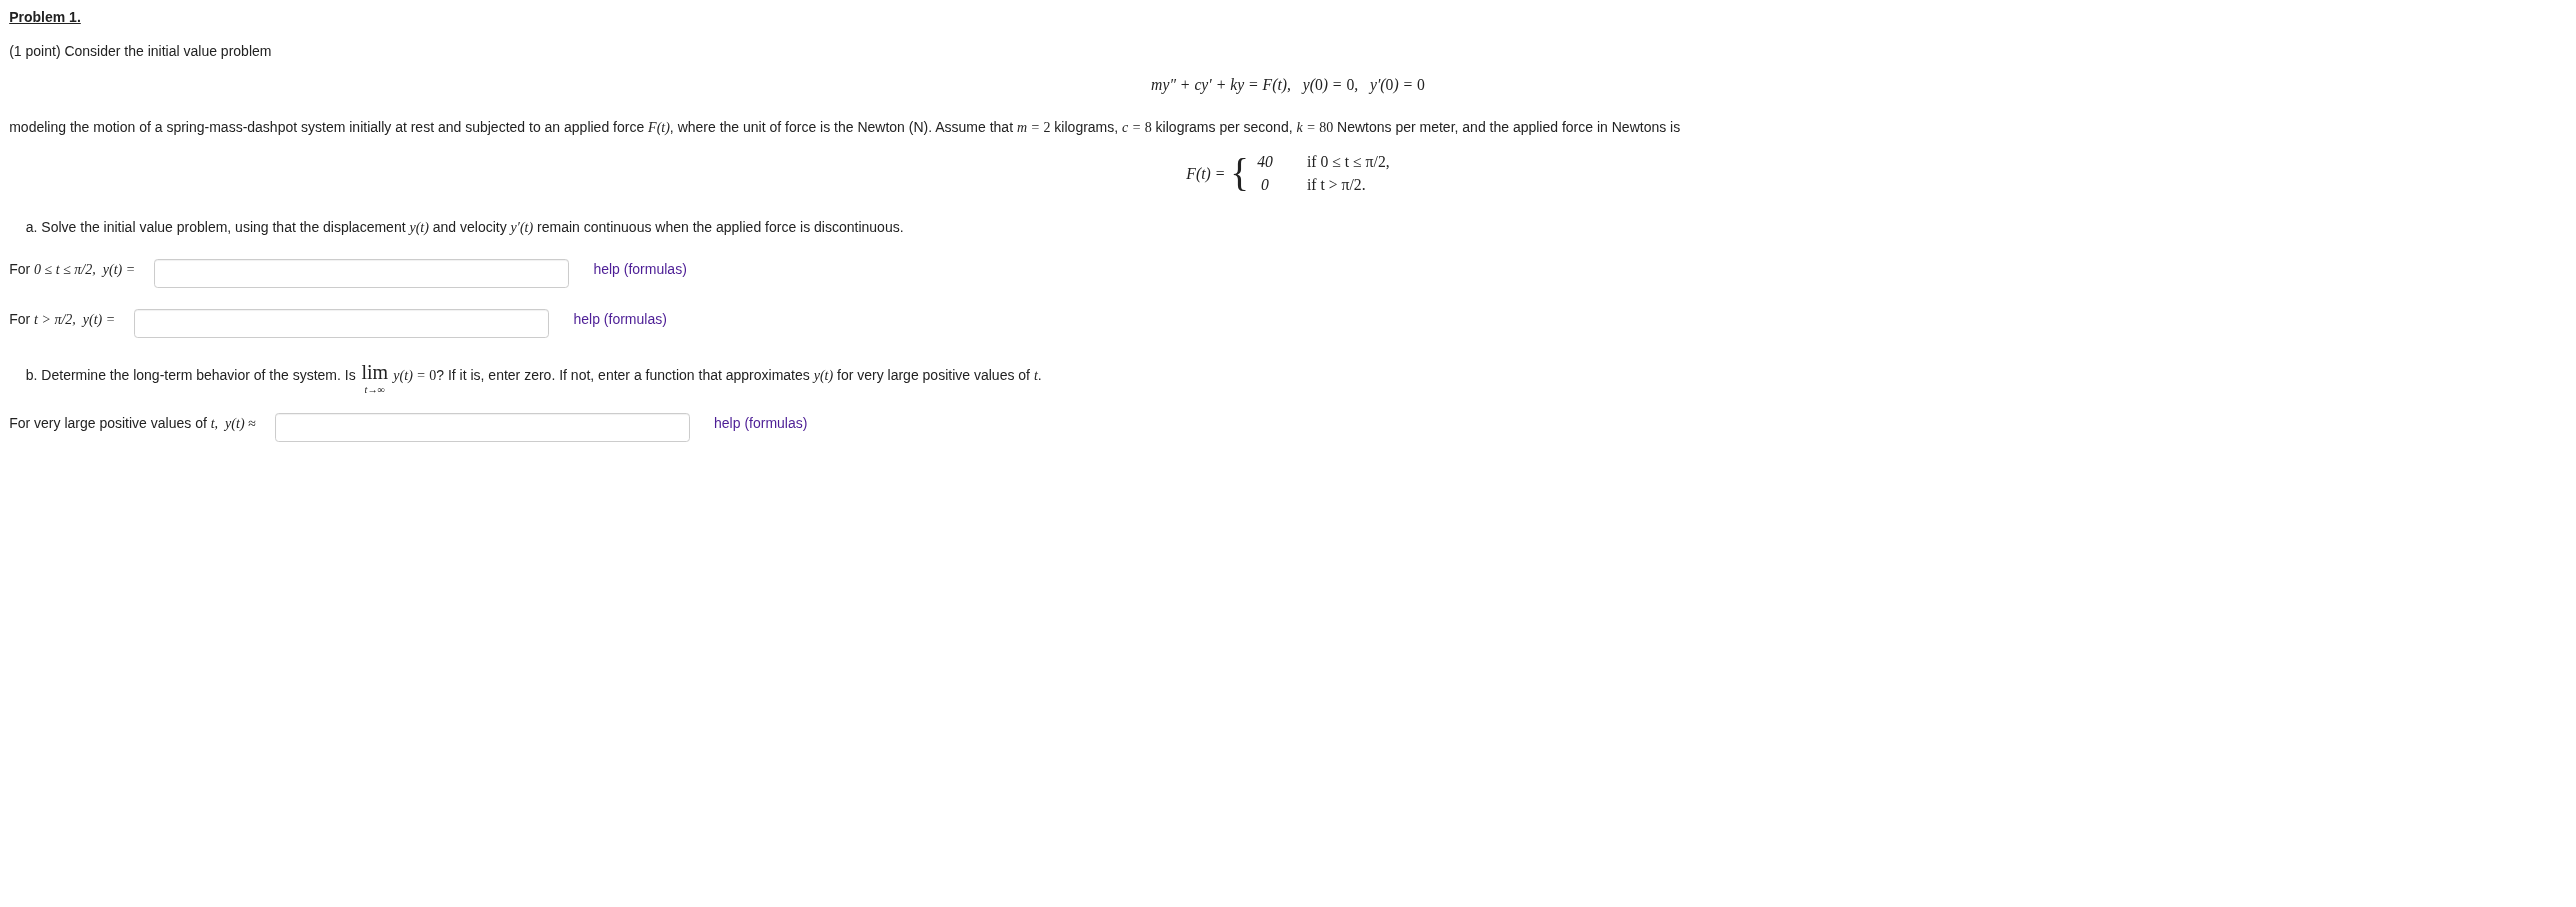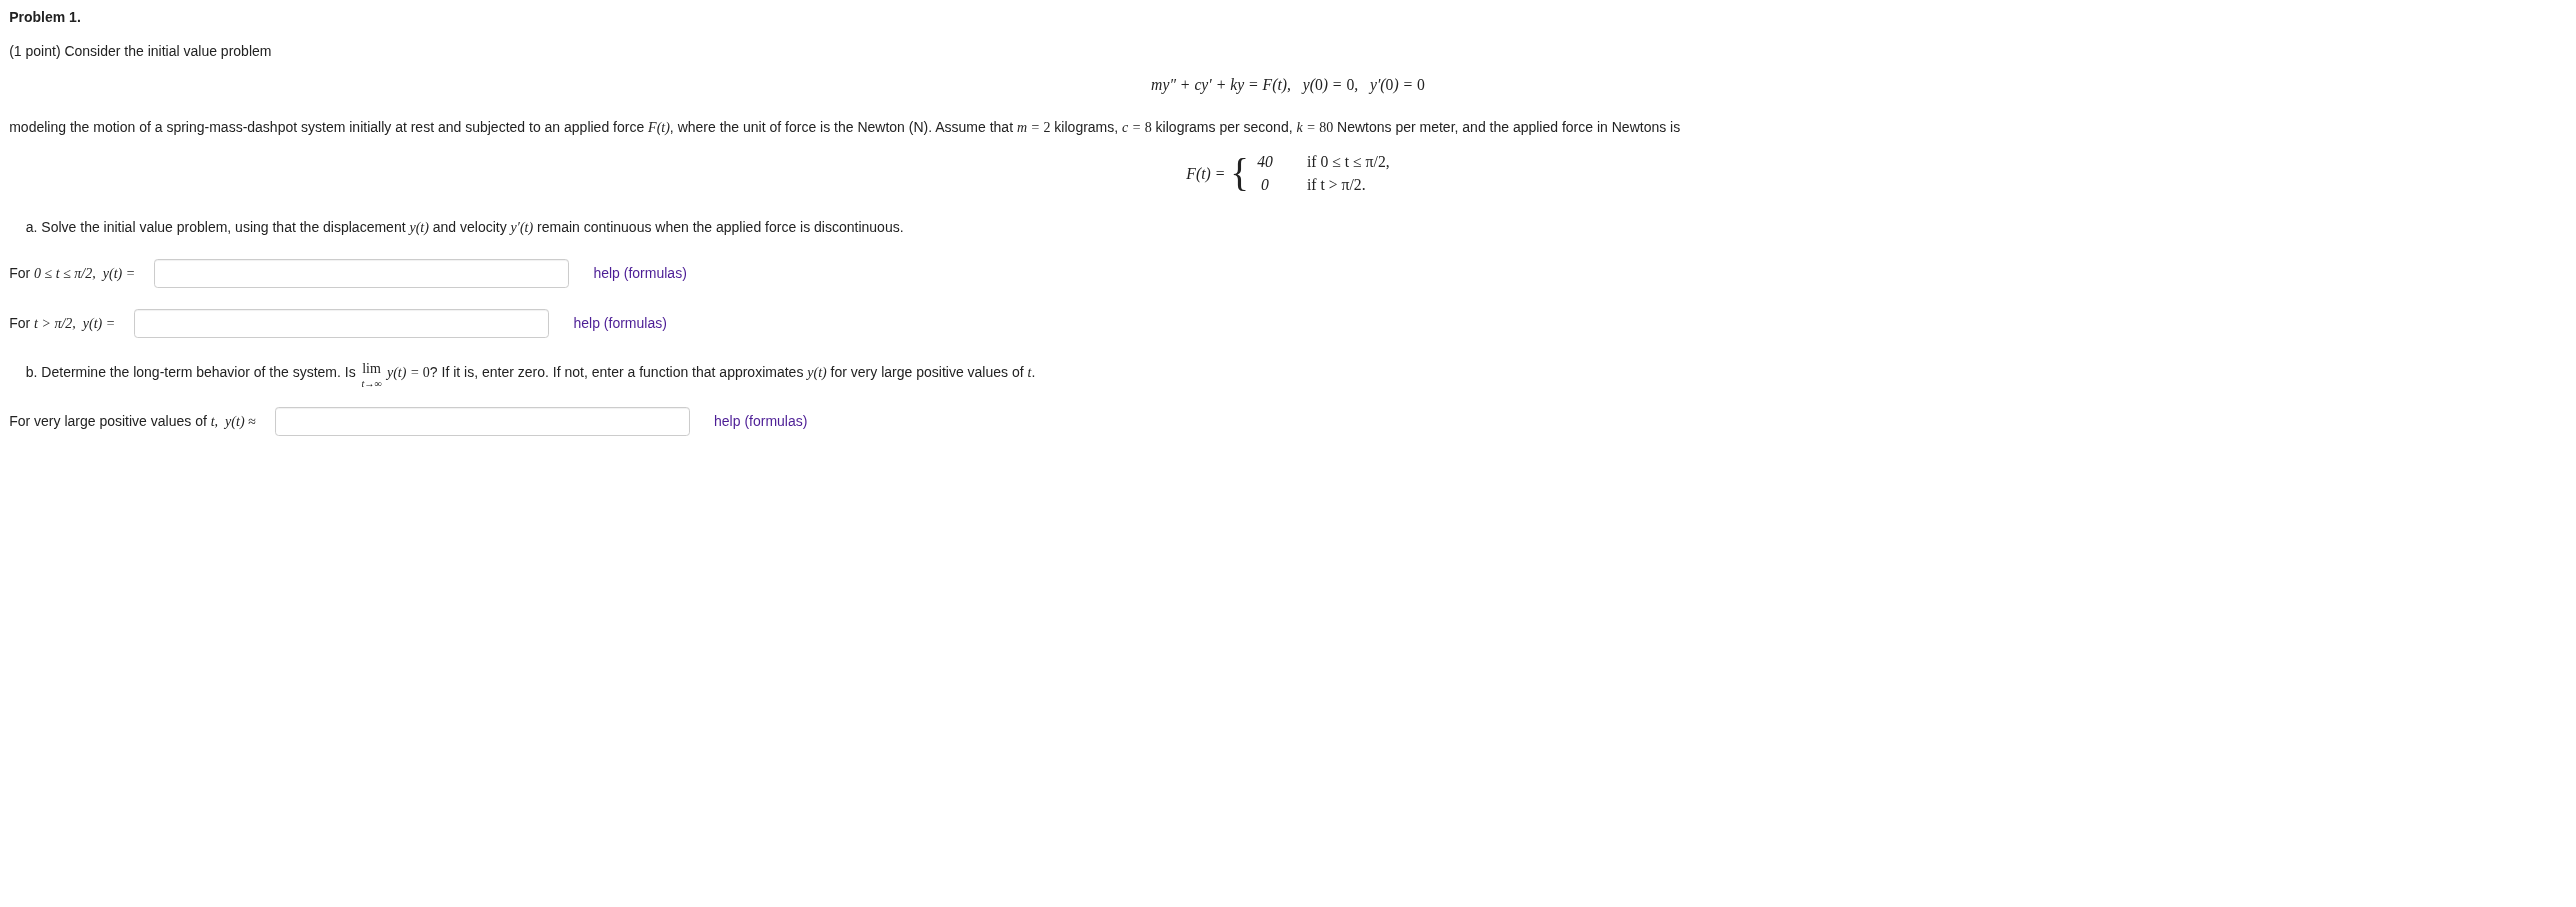--- a/index.html
+++ b/index.html
@@ -4,29 +4,29 @@
 <style>
   body {
     font-family: "Helvetica Neue", Helvetica, Arial, sans-serif;
     font-size: 14px;
     color: #222;
     margin: 0;
     padding: 7.4px 9.2px 28px 9.2px;
     line-height: 1.45;
     background: #fff;
   }
-  .problem-title { font-weight: bold; margin-bottom: 13px; }
+  .problem-title { font-weight: bold; margin-bottom: 13px; text-decoration: underline; }
   .para { margin: 0 0; }
   .math { font-family: "Times New Roman", Times, serif; font-style: italic; }
   .math .rm { font-style: normal; }
   .center-eq { text-align: center; margin: 13px 0 20.3px 0; font-family: "Times New Roman", Times, serif; font-style: italic; font-size: 15.7px; }
   .prime { font-family: "Times New Roman", Times, serif; }
   .indent1 { margin-left: 16.6px; }
   .indent2 { margin-left: 33px; }
-  .row { margin: 20.3px 0; display: flex; align-items: center; flex-wrap: wrap; gap: 19px; }
+  .row { margin: 20.3px 0; display: flex; flex-wrap: wrap; gap: 19px; }
   input[type="text"] {
     height: 24px;
     border: 0.9px solid #ccc;
     border-radius: 3.7px;
     padding: 1.8px 7.4px;
     font-size: 13px;
     box-shadow: inset 0 0.9px 0.9px rgba(0,0,0,0.06);
   }
   .inp-wide { width: 398px; }
   a.help { color: #4c1d95; text-decoration: none; margin-left: 5.5px; font-size: 14px; }
@@ -56,21 +56,21 @@
     display: inline-block;
     text-align: center;
     font-family: "Times New Roman", Times, serif;
     font-style: normal;
     line-height: 1;
     vertical-align: middle;
     position: relative;
     top: 3.7px;
     margin: 0 1.8px;
   }
-  .limit-top { font-size: 14px; }
+  .limit-top { font-size: 20px; }
   .limit-sub { font-size: 10.2px; font-style: italic; }
 </style>
 </head>
 <body>
 
 <div class="problem-title">Problem 1.</div>
 
 <div class="para">(1 point) Consider the initial value problem</div>
 
 <div class="center-eq">

